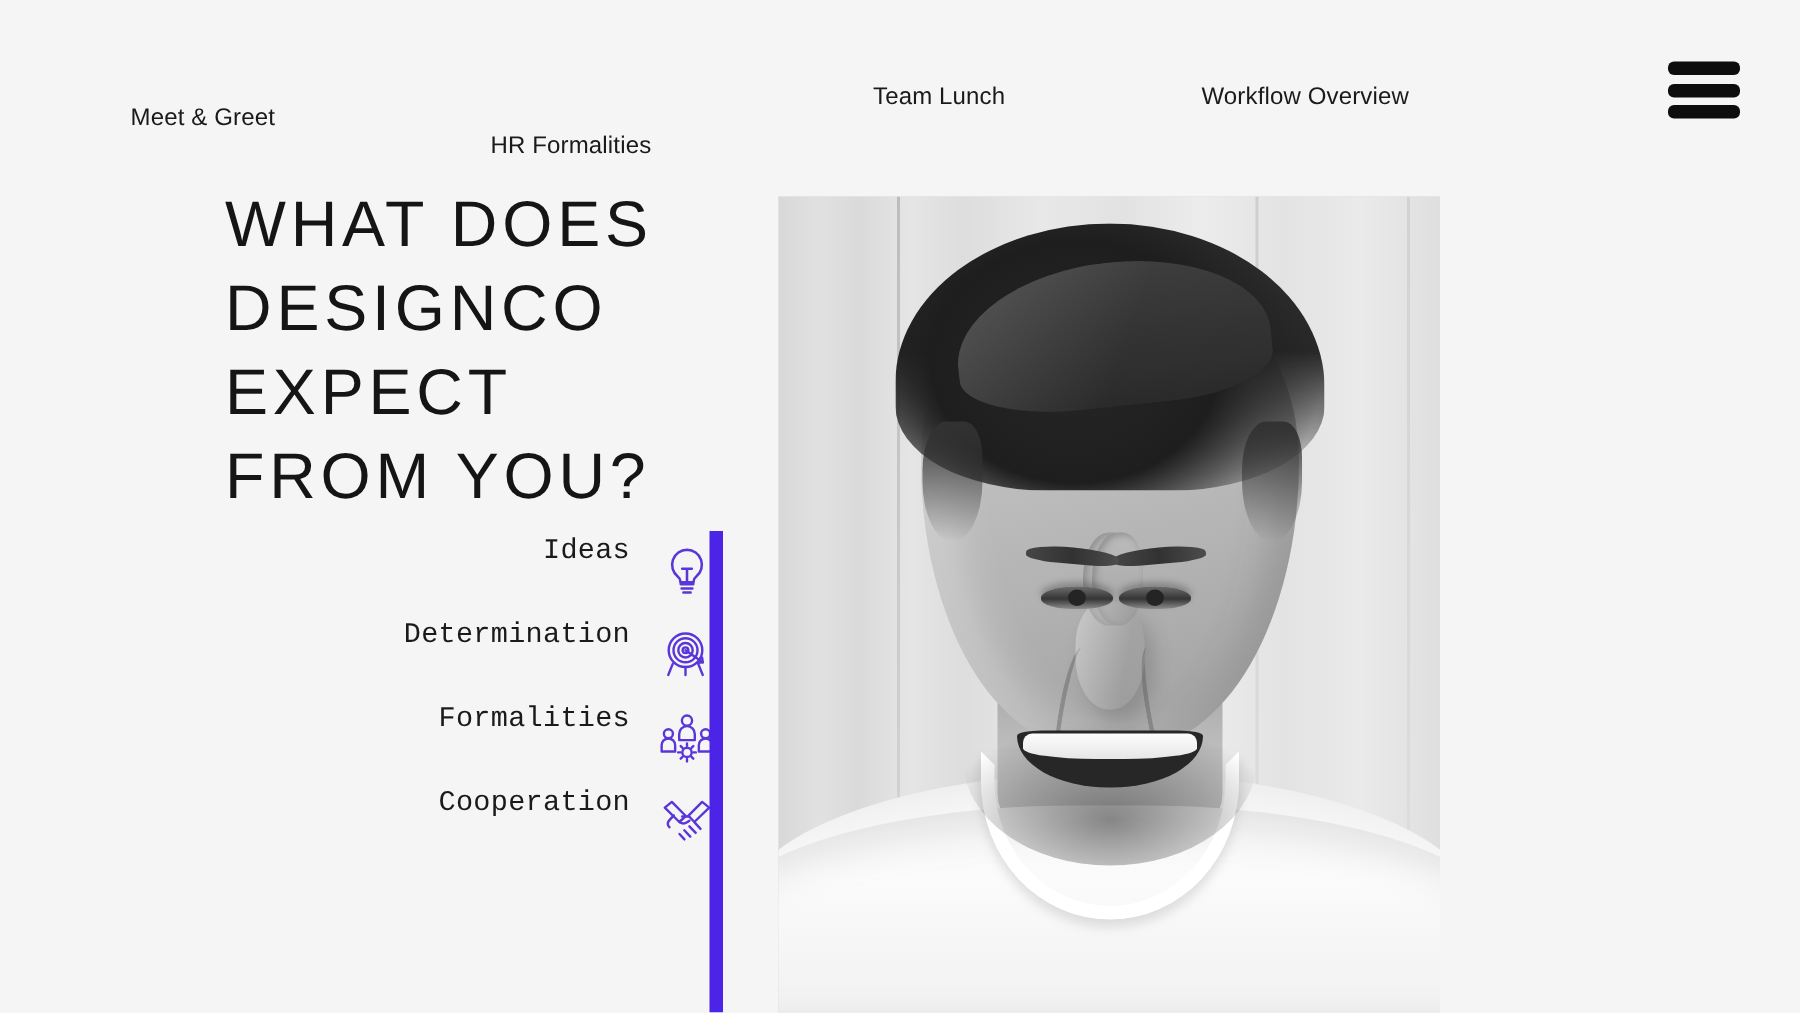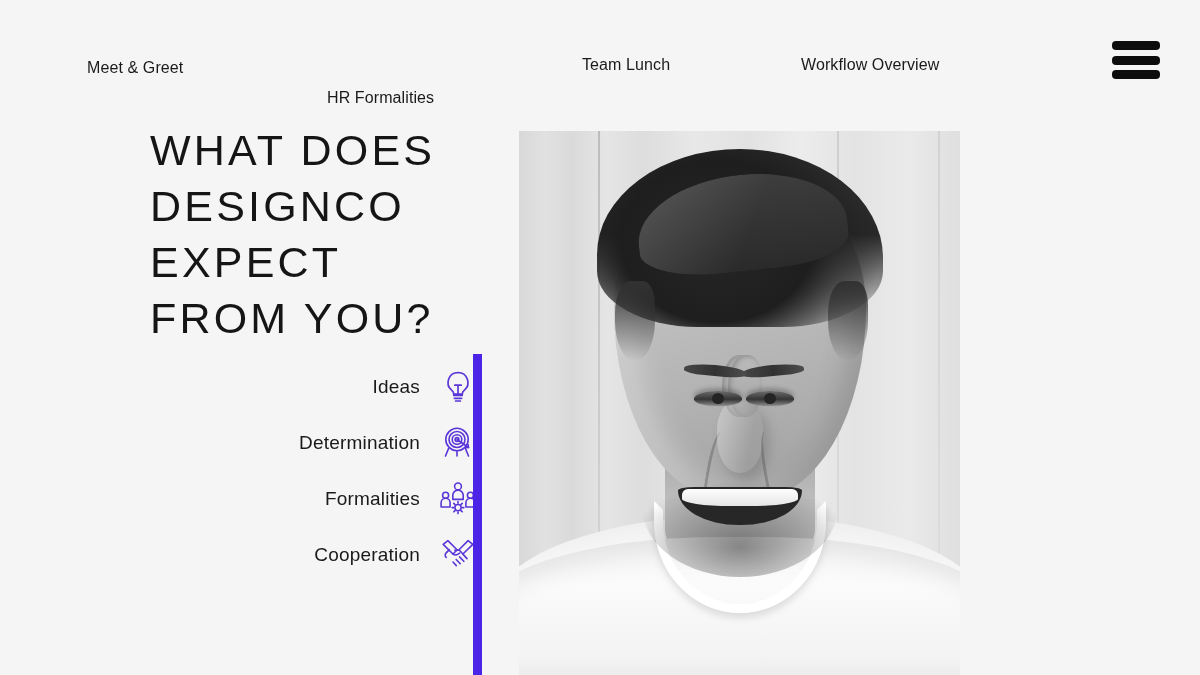--- a/index.html
+++ b/index.html
@@ -14,21 +14,21 @@
   
   .navbar {
     position:absolute; top:0; left:0; width:1200px; height:118px;
     display:flex; align-items:center;
   }
   .nav-item {
     font-size:16px; color:#1a1a1a; letter-spacing:.1px;
     white-space:nowrap; text-align:center; line-height:1;
     cursor:pointer; padding:6px 2px;
   }
-  .nav-item.n0 { position:absolute; left:85px;  top:54px;text-align:right; }
+  .nav-item.n0 { position:absolute; left:85px;  top:65px;text-align:right; }
   .nav-item.n1 { position:absolute; left:325px; top:51px;margin-top:33px; }
   .nav-item.n2 { position:absolute; left:580px; top:51px; }
   .nav-item.n3 { position:absolute; left:799px; top:51px; }
 
   .hamburger {
     position:absolute; right:40px; top:41px;
     width:48px; height:38px; cursor:pointer;
     display:flex; flex-direction:column; justify-content:space-between;
   }
   .hamburger span {
@@ -43,22 +43,22 @@
     font-size:43px; line-height:56px; font-weight:400;
     letter-spacing:3.2px; color:#151515;
     white-space:pre-line;
   }
 
   
   .values {
     position:absolute; left:180px; top:358px; width:300px;
   }
   .value-row {
-    display:flex; align-items:center; justify-content:flex-end;
-    height:56px; margin-bottom:0px;
+    display:flex; justify-content:flex-end;
+    height:56px; margin-bottom:0px;font-family:Liberation Mono, monospace;
   }
   .value-label {
     font-size:19px; color:#1a1a1a; letter-spacing:.2px;
     text-align:right; line-height:1; white-space:nowrap;
   }
   .value-icon {
     width:44px; height:44px; margin-left:16px;
     display:flex; align-items:center; justify-content:center;
     flex:0 0 44px;
   }

